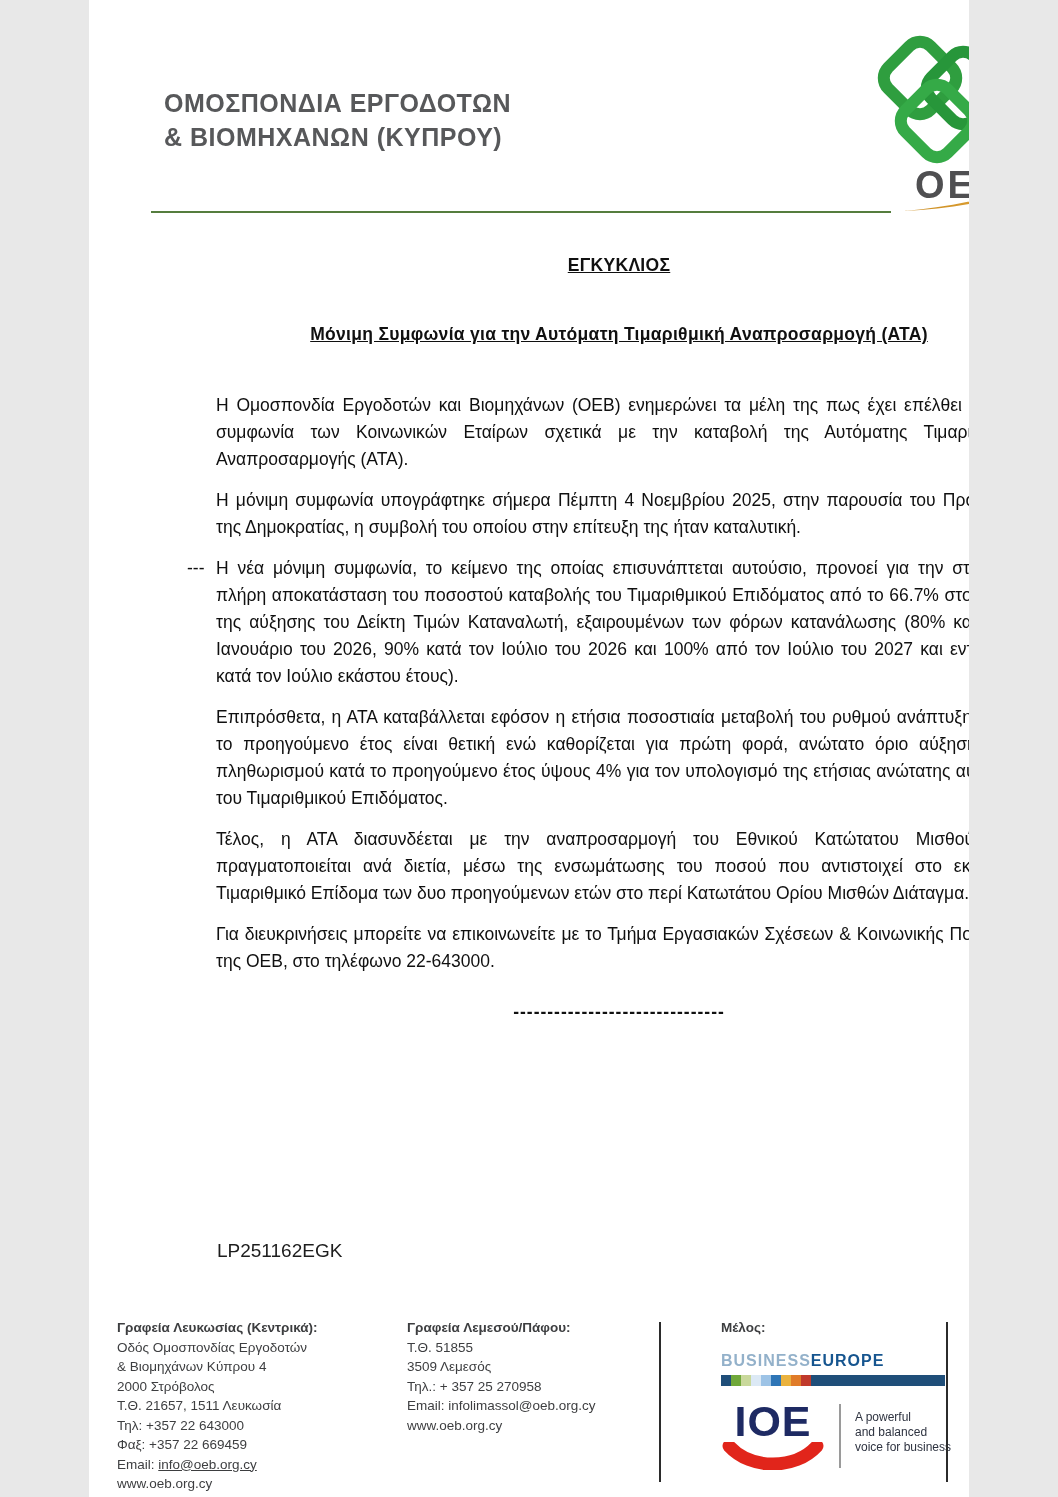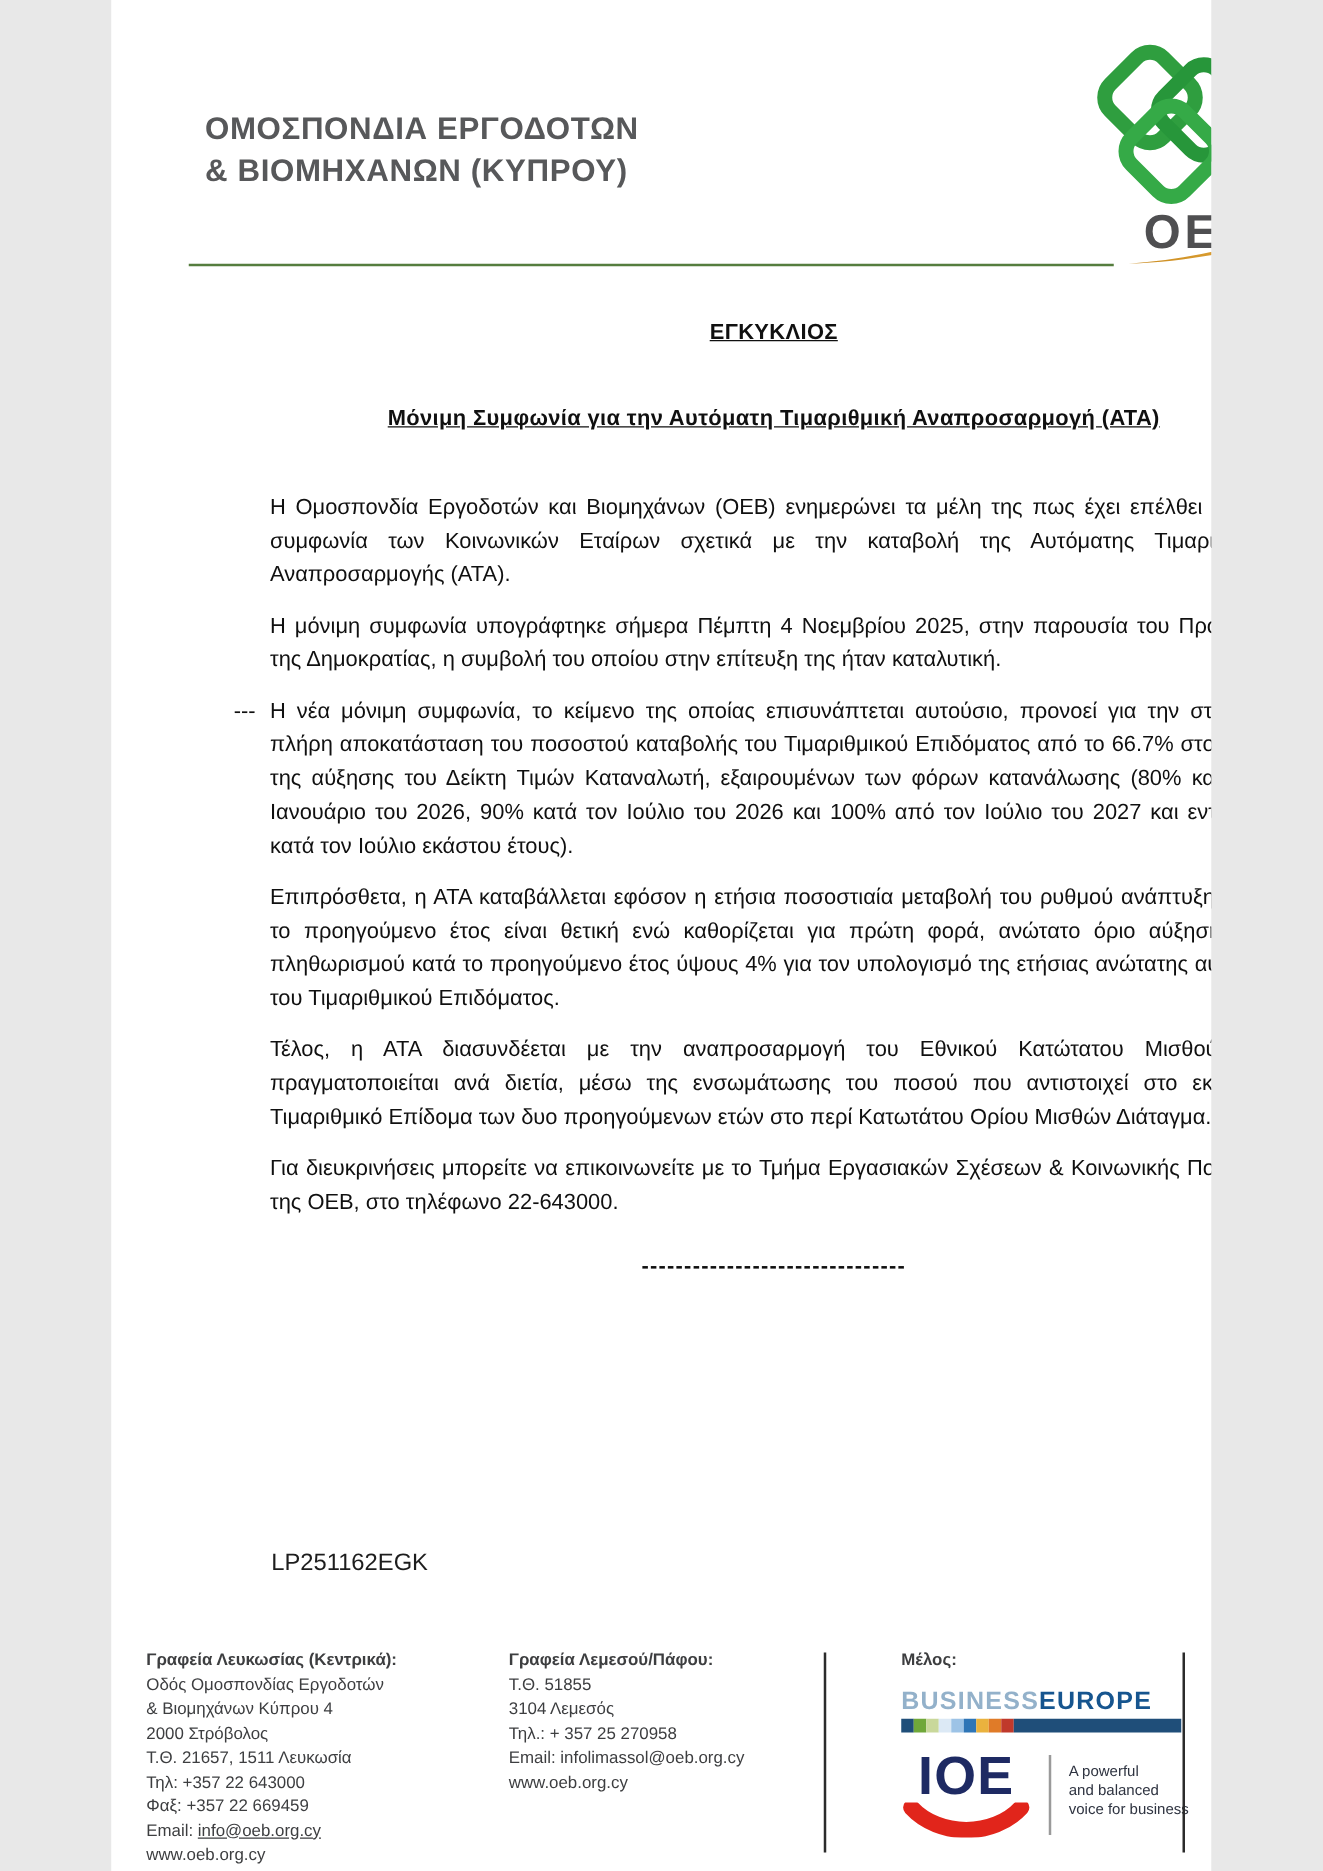--- a/index.html
+++ b/index.html
@@ -46,21 +46,21 @@
   .col2{left:318px;width:246px;}
   .col3{left:632px;width:252px;}
   .ftitle{font-weight:700;}
   .vdiv{position:absolute;top:1322px;height:160px;width:2px;background:#2b2b2b;}
   .vdiv1{left:570px;}
   .vdiv2{left:857px;}
   .email-link{color:var(--footer-text,#3d3e40);text-decoration:underline;cursor:pointer;}
 
   
   .be-logo{margin-top:12px;width:224px;}
-  .be-text{font-weight:700;font-size:20px;letter-spacing:1px;white-space:nowrap;line-height:22px;}
+  .be-text{font-weight:700;font-size:16px;letter-spacing:1px;white-space:nowrap;line-height:22px;}
   .be1{color:var(--be-light,#93b1ca);}
   .be2{color:var(--be-dark,#16558f);}
   .be-bar{display:flex;height:11px;margin-top:3px;width:224px;}
   .be-bar span{width:10px;height:11px;}
   .be-bar span:last-child{flex:1;}
 
   
   .ioe-row{margin-top:16px;display:flex;align-items:flex-start;}
   .ioe-left{display:flex;flex-direction:column;align-items:center;}
   .ioe-text{font-size:43px;font-weight:800;color:var(--navy,#1e2a63);line-height:38px;letter-spacing:1px;}
@@ -134,21 +134,21 @@
       <div>Τ.Θ. 21657, 1511 Λευκωσία</div>
       <div>Τηλ: +357 22 643000</div>
       <div>Φαξ: +357 22 669459</div>
       <div><span>Email: </span><a class="email-link">info@oeb.org.cy</a></div>
       <div>www.oeb.org.cy</div>
     </div>
 
     <div class="fcol col2">
       <div class="ftitle">Γραφεία Λεμεσού/Πάφου:</div>
       <div>Τ.Θ. 51855</div>
-      <div>3104 Λεμεσός</div>
+      <div>3509 Λεμεσός</div>
       <div>Τηλ.: + 357 25 270958</div>
       <div>Email: infolimassol@oeb.org.cy</div>
       <div>www.oeb.org.cy</div>
     </div>
 
     <div class="vdiv vdiv1"></div>
 
     <div class="fcol col3">
       <div class="ftitle">Μέλος:</div>
 

